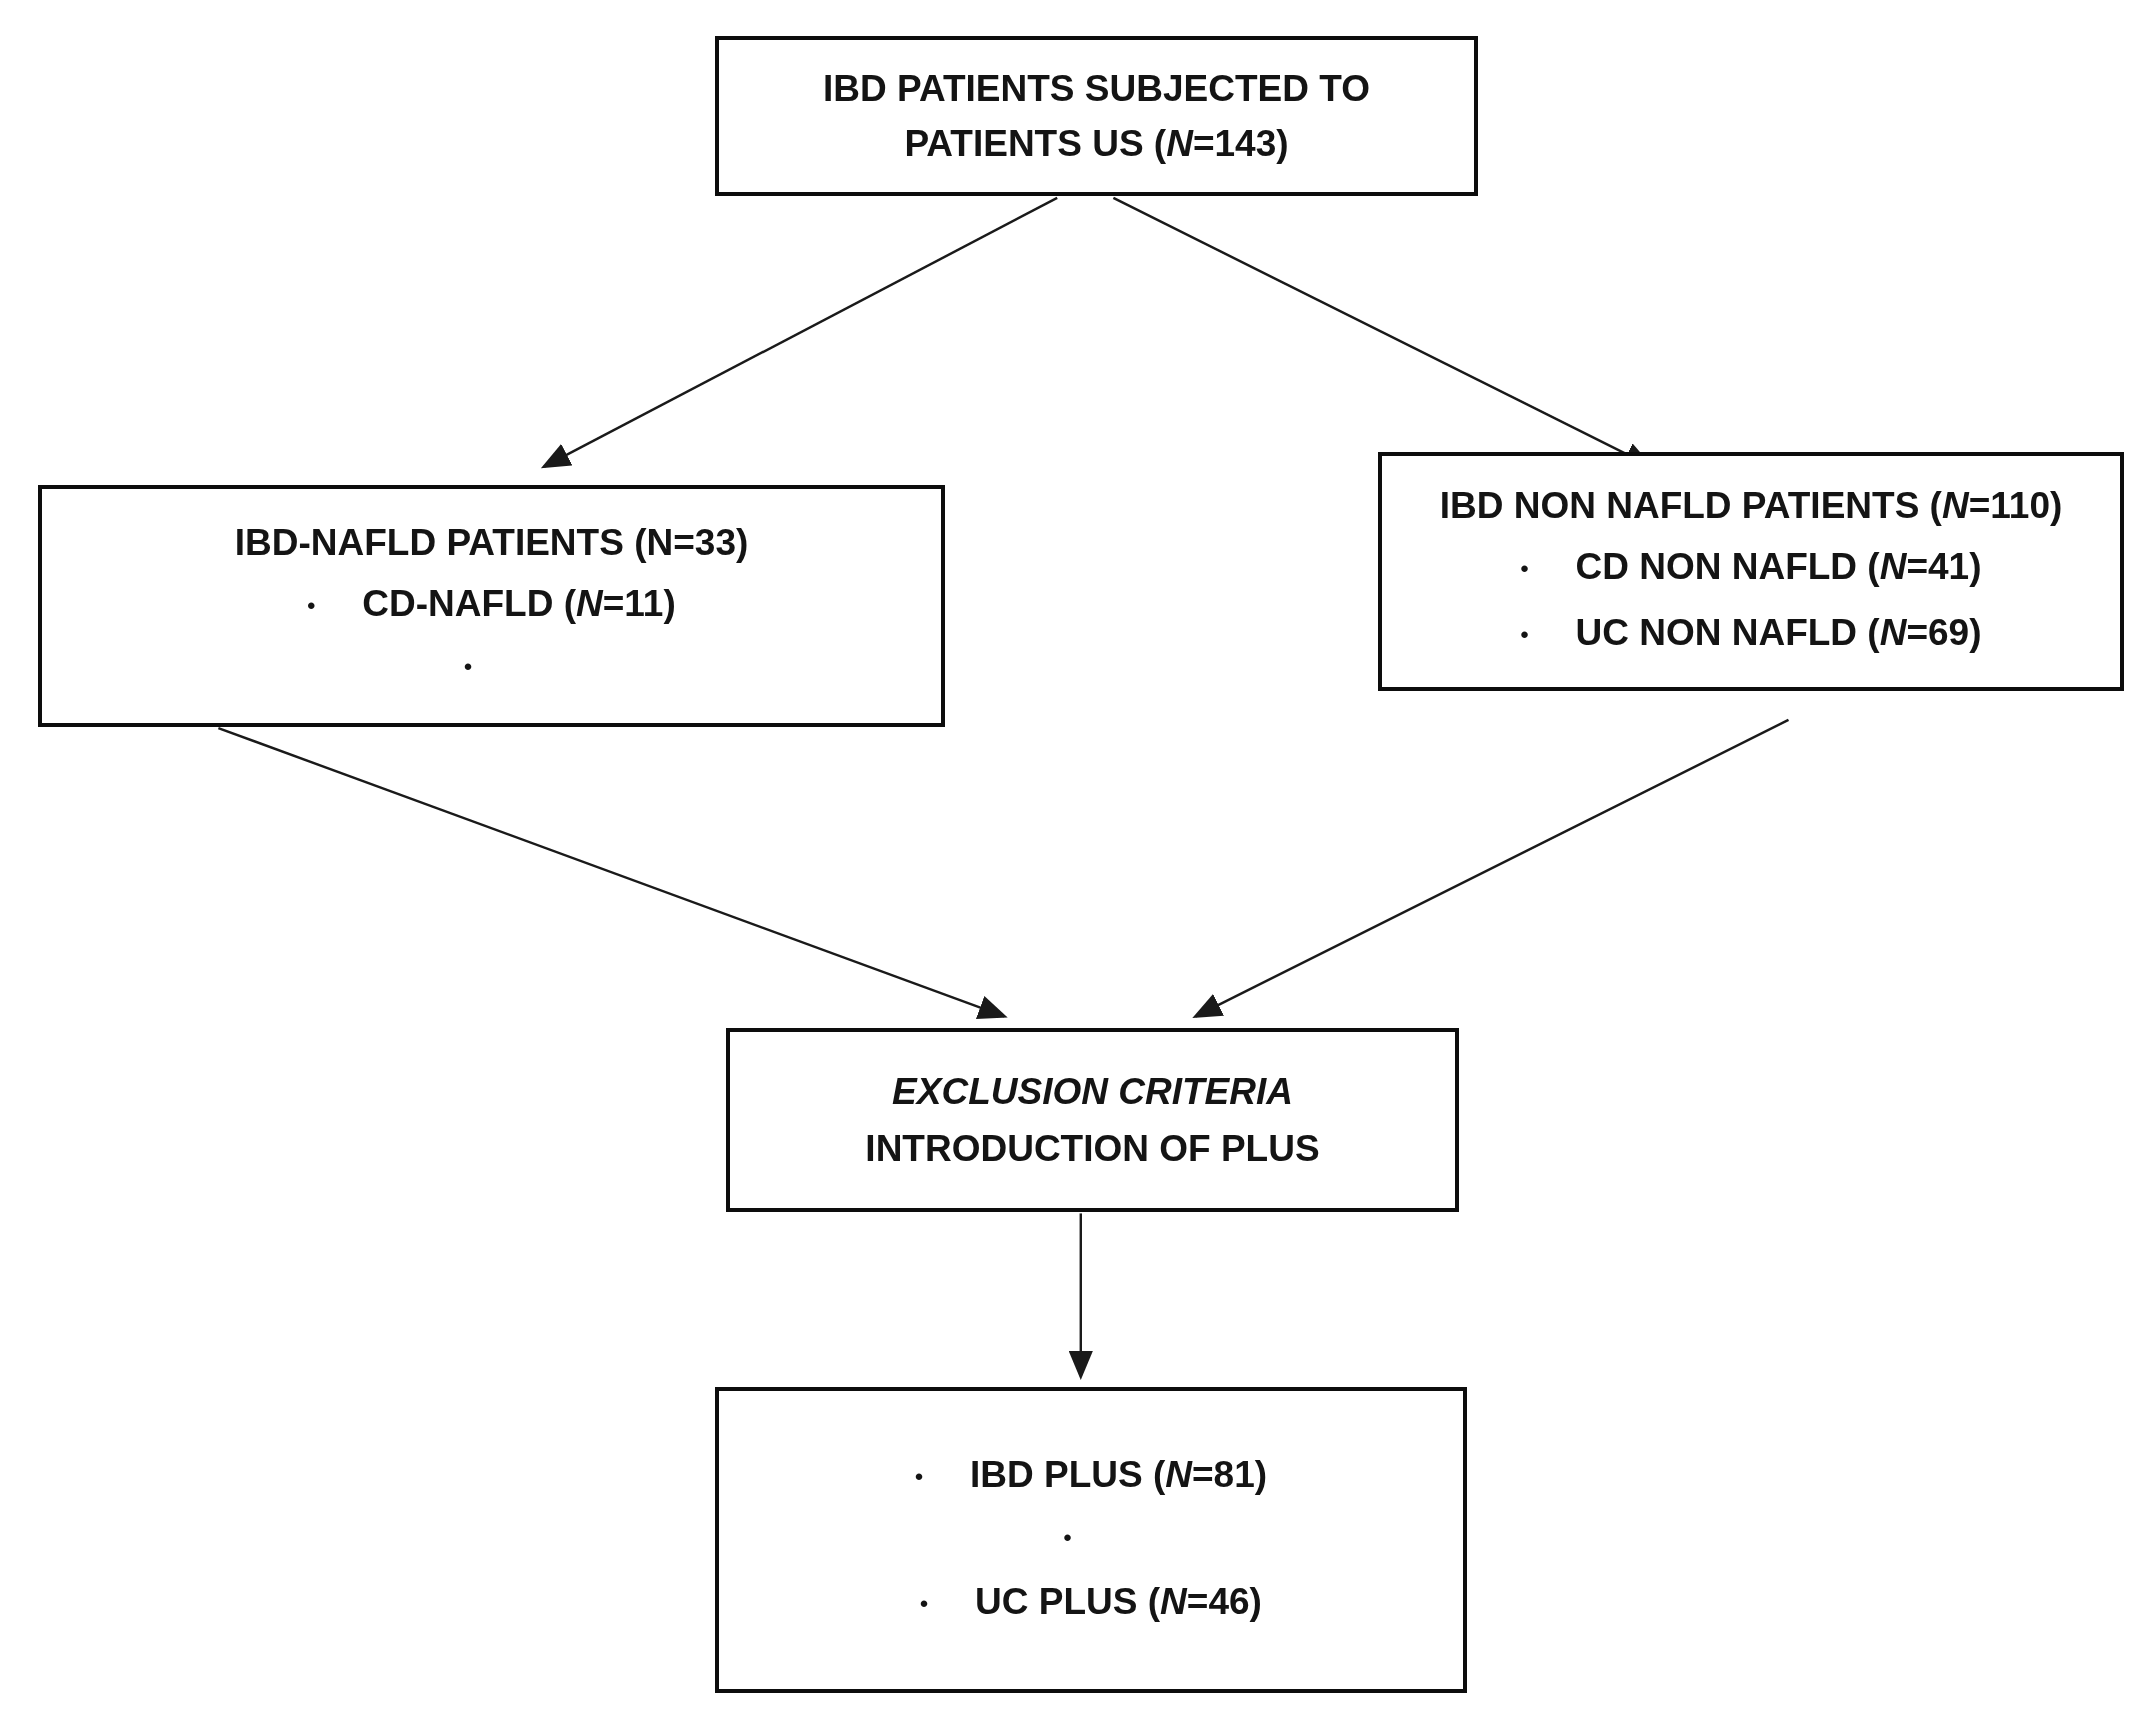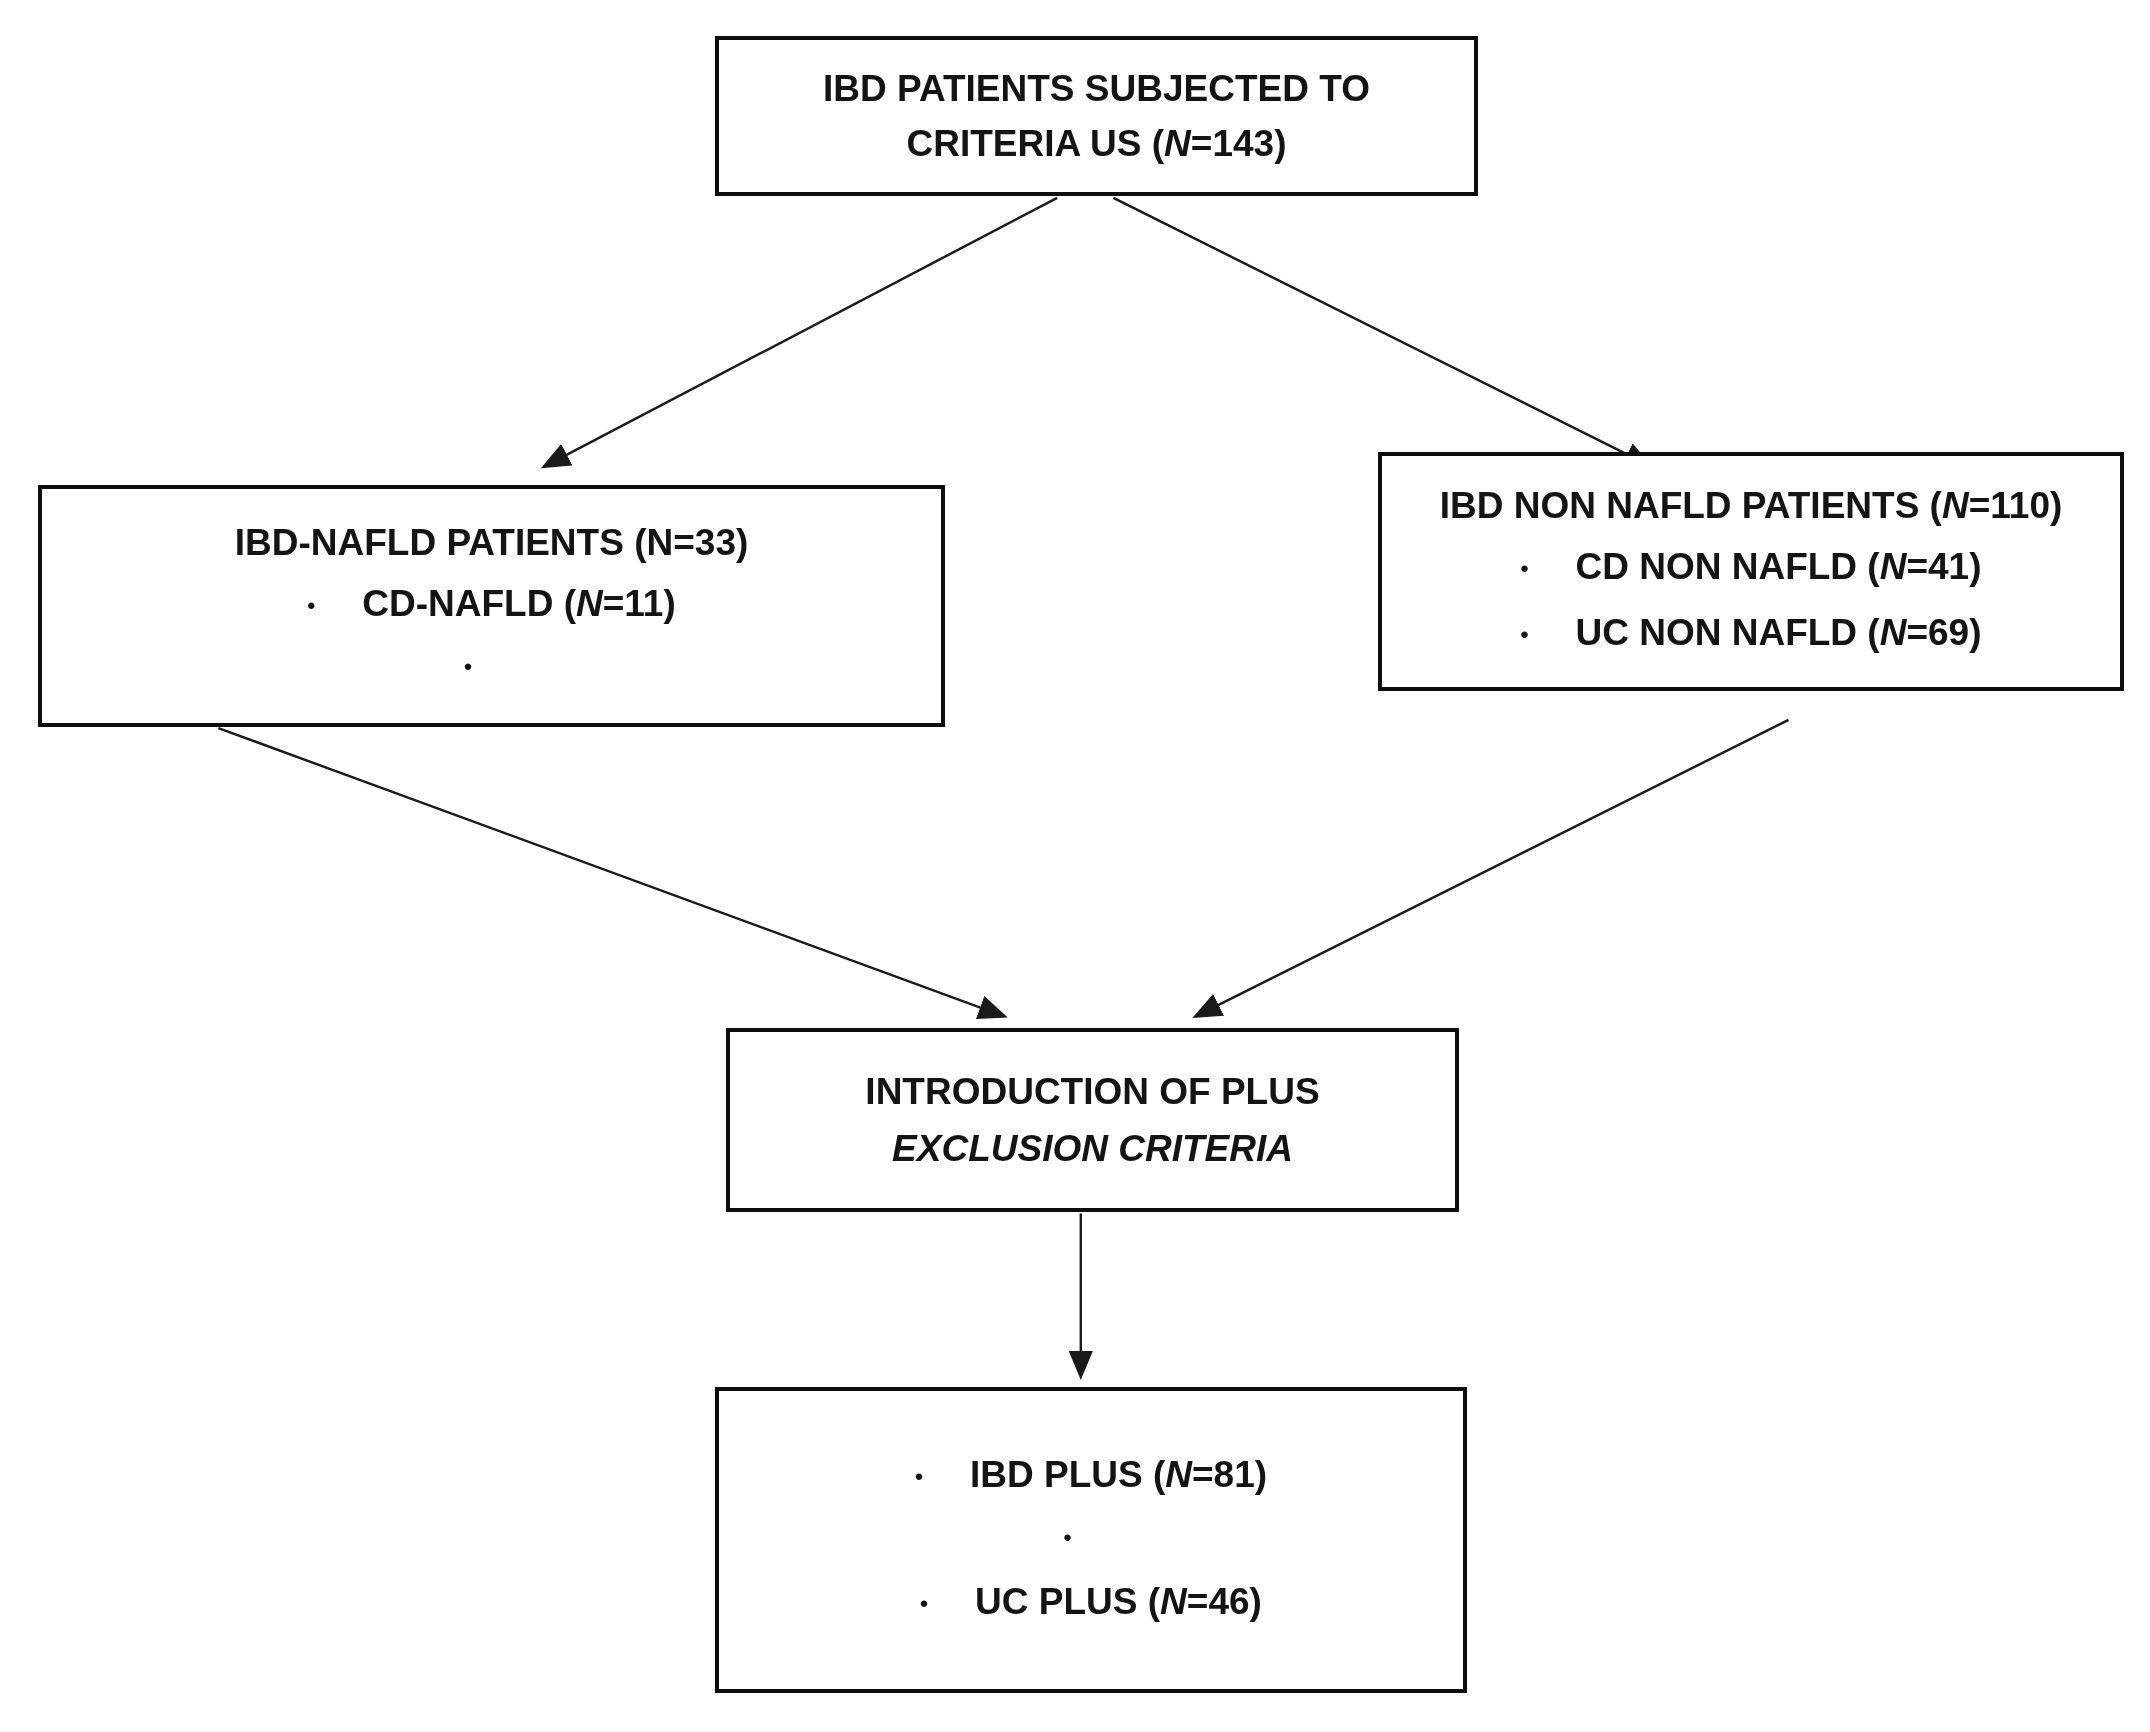--- a/index.html
+++ b/index.html
@@ -67,21 +67,21 @@
     <line x1="268" y1="894" x2="1233" y2="1248" marker-end="url(#ah)"></line>
     <line x1="2196" y1="884" x2="1468" y2="1248" marker-end="url(#ah)"></line>
     <line x1="1327" y1="1490" x2="1327" y2="1690" marker-end="url(#ah)"></line>
   </svg>
 
   <div class="node node-top">
       <div class="line">
         <span><span>IBD PATIENTS SUBJECTED TO</span></span>
       </div>
       <div class="line">
-        <span><span>CRITERIA US (</span><span class="it">N</span><span>=143)</span></span>
+        <span><span>PATIENTS US (</span><span class="it">N</span><span>=143)</span></span>
       </div>
     </div>
 
   <div class="node node-left">
       <div class="line">
         <span><span>IBD-NAFLD PATIENTS (N=33)</span></span>
       </div>
       <div class="line">
         <span class="bullet">•</span>
         <span><span>CD-NAFLD (</span><span class="it">N</span><span>=11)</span></span>
@@ -100,24 +100,24 @@
         <span><span>CD NON NAFLD (</span><span class="it">N</span><span>=41)</span></span>
       </div>
       <div class="line">
         <span class="bullet">•</span>
         <span><span>UC NON NAFLD (</span><span class="it">N</span><span>=69)</span></span>
       </div>
     </div>
 
   <div class="node node-middle">
       <div class="line">
-        <span><span>INTRODUCTION OF PLUS</span></span>
+        <span><span class="it">EXCLUSION CRITERIA</span></span>
       </div>
       <div class="line">
-        <span><span class="it">EXCLUSION CRITERIA</span></span>
+        <span><span>INTRODUCTION OF PLUS</span></span>
       </div>
     </div>
 
   <div class="node node-bottom">
       <div class="line">
         <span class="bullet">•</span>
         <span><span>IBD PLUS (</span><span class="it">N</span><span>=81)</span></span>
       </div>
       <div class="line">
         <span class="bullet">•</span>

